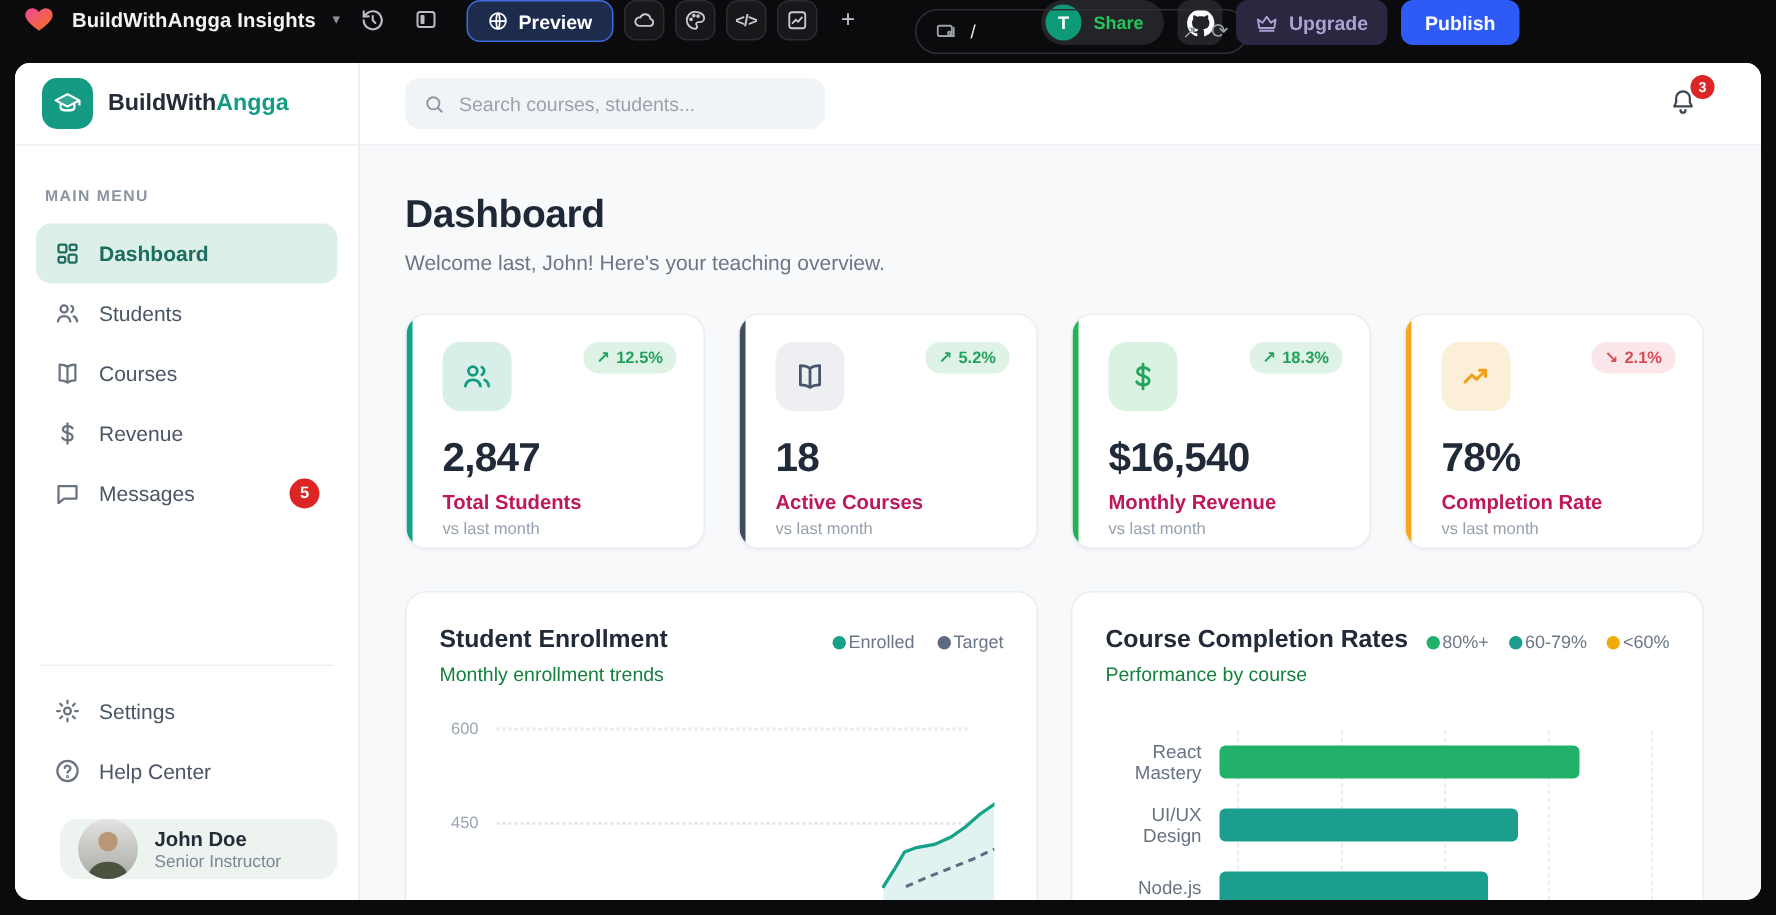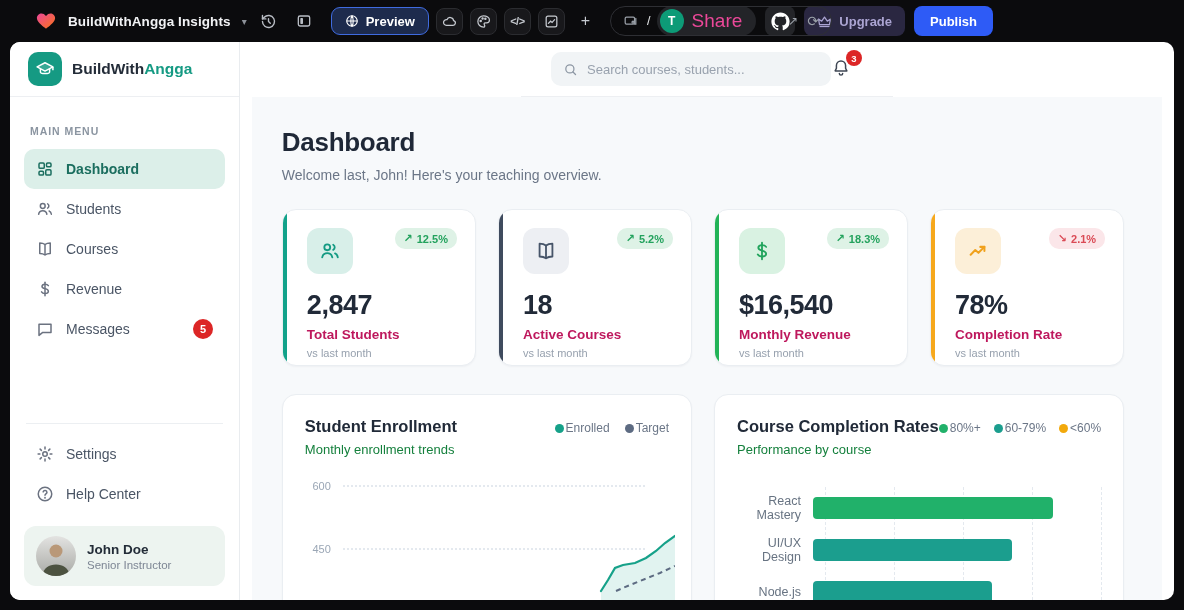--- a/index.html
+++ b/index.html
@@ -6,21 +6,21 @@
   html,body { width:1184px; height:610px; }
   body {
     font-family:"Liberation Sans","DejaVu Sans",sans-serif;
     background:#0b0b0d; position:relative; overflow:hidden;
     -webkit-font-smoothing:antialiased;
   }
   .glyph { font-family:"DejaVu Sans","Liberation Sans",sans-serif; }
 
   
   .toolbar { position:absolute; left:0; top:0; width:1029px; height:42px;
-    display:flex; align-items:center; padding:0 36px; }
+    display:flex; align-items:flex-start; padding:0 16px; }
   .tb-left { display:flex; align-items:center; gap:9px; }
   .tb-logo { width:20px; height:20px; display:flex; }
   .tb-title { color:#f2f3f5; font-size:13.5px; font-weight:700; margin-left:3px; letter-spacing:.1px; }
   .tb-chev { color:#8d9299; font-size:10px; margin-left:2px; }
   .tb-plain-ic { color:#b9bdc4; width:26px; height:26px; display:flex; align-items:center; justify-content:center;
     border-radius:7px; cursor:pointer; }
   .preview-btn { display:flex; align-items:center; gap:7px; height:28px; padding:0 13px;
     background:#1d2b4d; border:1px solid #3f6be0; border-radius:9px; color:#fff;
     font-size:13px; font-weight:600; margin-left:14px; cursor:pointer; }
   .tb-icbtn { width:27px; height:27px; margin-left:7px; border:1px solid #2b2c30; background:#18181b;
@@ -29,21 +29,21 @@
   .tb-plus { border:none; background:none; font-size:16px; color:#c6cad0; }
   .url-pill { position:absolute; left:610px; top:6px; width:222px; height:30px; border:1px solid #2e2f34;
     border-radius:15px; display:flex; align-items:center; padding:0 12px; gap:9px; color:#d7dade; }
   .url-path { font-size:12.5px; color:#e8eaec; flex:1; }
   .url-ic { color:#9aa0a8; font-size:12px; display:flex; cursor:pointer; }
   .tb-right { margin-left:auto; display:flex; align-items:center; gap:9px; }
   .share-pill { display:flex; align-items:center; gap:8px; background:#232428; border-radius:15px;
     height:30px; padding:3px 14px 3px 3px; cursor:pointer; }
   .share-avatar { width:24px; height:24px; border-radius:50%; background:#0d9b77; color:#fff;
     font-size:12px; font-weight:700; display:flex; align-items:center; justify-content:center; }
-  .share-label { color:#ec4899; font-size:19px; font-weight:400; }
+  .share-label { color:#22c55e; font-size:12px; font-weight:700; }
   .gh-btn { width:30px; height:30px; background:#232428; border-radius:8px; display:flex;
     align-items:center; justify-content:center; cursor:pointer; }
   .upgrade-btn { display:flex; align-items:center; gap:7px; height:30px; padding:0 13px;
     background:#2a2741; border-radius:8px; color:#aba4d2; font-size:13px; font-weight:600; cursor:pointer; }
   .publish-btn { height:30px; padding:0 16px; background:#2e5bf6; border-radius:8px; color:#fff;
     font-size:13px; font-weight:700; display:flex; align-items:center; cursor:pointer; }
 
   
   .canvas { position:absolute; left:10px; top:42px; width:1164px; height:558px;
     background:#fff; border-radius:10px; overflow:hidden; display:flex; }
@@ -58,28 +58,28 @@
   .nav-label { font-size:10.5px; font-weight:700; letter-spacing:.09em; color:#8b95a1; margin:14px 0 12px 6px; }
   .nav-item { height:40px; display:flex; align-items:center; gap:12px; padding:0 12px; border-radius:10px;
     color:#4a5565; font-size:14px; font-weight:500; cursor:pointer; }
   .nav-item svg { stroke:#6b7280; }
   .nav-item.active { background:#dcefe9; color:#1b6e5f; font-weight:600; }
   .nav-item.active svg { stroke:#1b6e5f; }
   .nav-badge { margin-left:auto; min-width:20px; height:20px; border-radius:10px; background:#dc2626;
     color:#fff; font-size:11px; font-weight:700; display:flex; align-items:center; justify-content:center; }
   .nav-bottom { margin-top:auto; }
   .nav-divider { border-top:1px solid #eceff2; margin:8px 2px 10px; }
-  .profile-card { margin-top:12px; background:#edf4f0; border-radius:12px; padding:10px 12px;
-    display:flex; align-items:center; gap:11px; cursor:pointer; }
+  .profile-card { margin-top:12px; background:#edf4f0; border-radius:12px; padding:0 12px;
+    display:flex; align-items:center; gap:11px; cursor:pointer;margin-left:16px; }
   .profile-name { font-size:13.5px; font-weight:700; color:#232c38; }
   .profile-role { font-size:11.5px; color:#7d8694; margin-top:2px; }
   .avatar-img { width:40px; height:40px; border-radius:50%; overflow:hidden; flex:none; }
 
   
-  .content { flex:1; display:flex; flex-direction:column; min-width:0;align-items:center; }
+  .content { flex:1; display:flex; flex-direction:column; min-width:0; }
   .topbar { height:55px; min-height:55px; background:#fff; border-bottom:1px solid #edeff2;
     display:flex; align-items:center; padding:0 40px 0 30px; }
   .search { width:280px; height:34px; background:#f1f4f6; border:none; border-radius:10px; display:flex;
     align-items:center; gap:9px; padding:0 12px; }
   .search input { border:none; background:transparent; outline:none; font-size:13px; color:#3b4554; width:100%;
     font-family:"Liberation Sans","DejaVu Sans",sans-serif; }
   .search input::placeholder { color:#99a2ae; }
   .bell-wrap { margin-left:auto; position:relative; cursor:pointer; width:22px; height:24px; }
   .bell-badge { position:absolute; top:-7px; right:-9px; min-width:16px; height:16px; border-radius:8px;
     background:#dc2626; color:#fff; font-size:9.5px; font-weight:700; display:flex; align-items:center;

